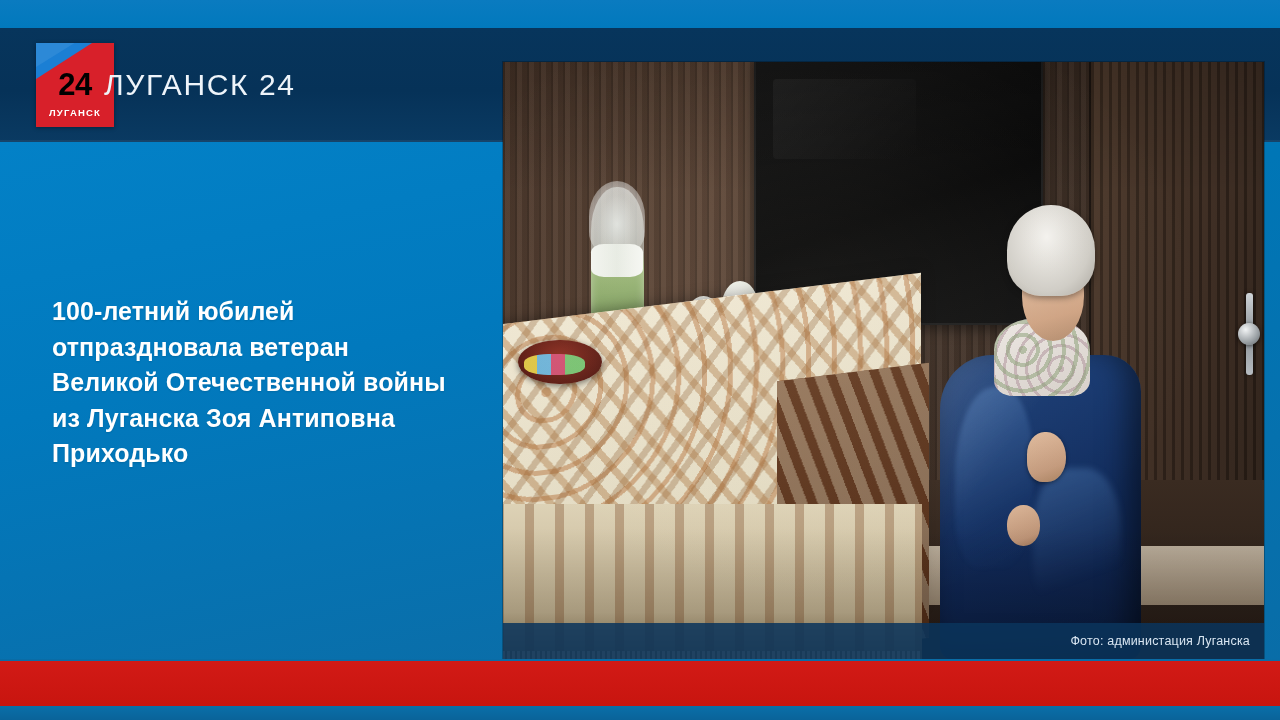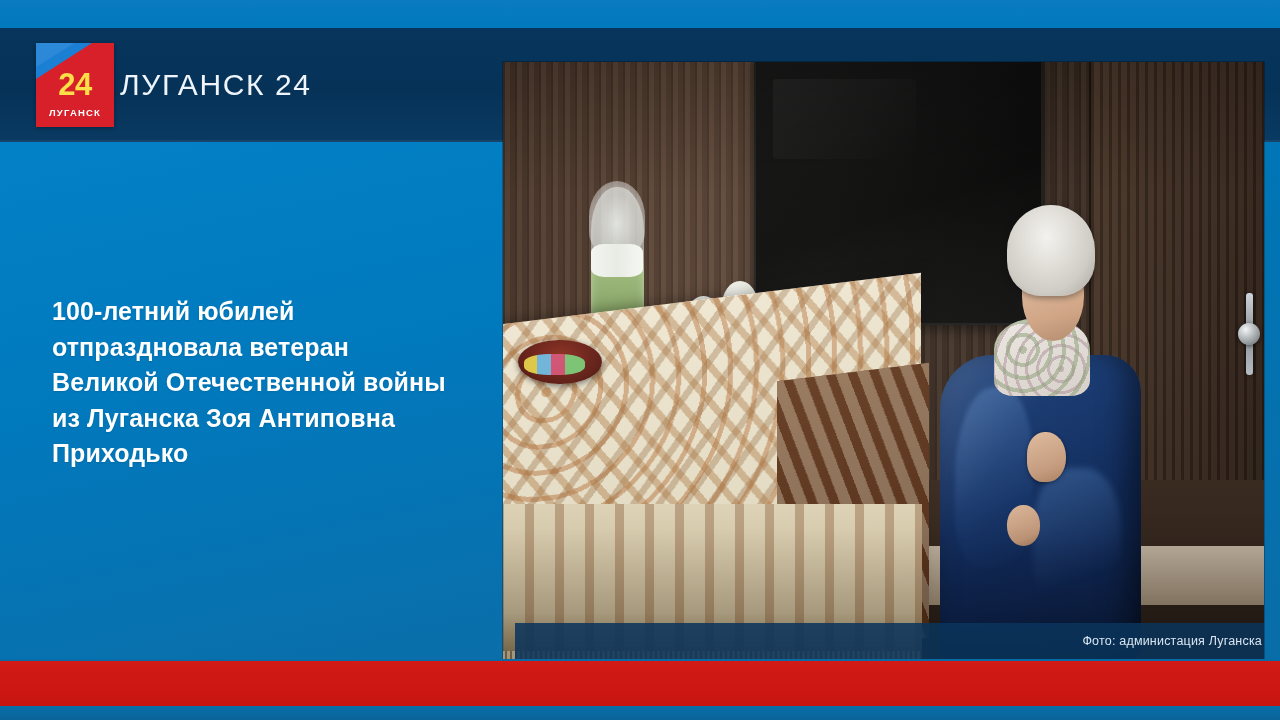--- a/index.html
+++ b/index.html
@@ -48,31 +48,31 @@
     background:#ffffff; transform:rotate(-32deg); transform-origin:left center;
   }
   
   .logo-sheen{
     position:absolute; left:-10px; top:2px; width:110px; height:26px;
     background:rgba(255,255,255,0.08); transform:rotate(-32deg);
     transform-origin:left center; pointer-events:none;
   }
   .logo-24{
     position:absolute; left:0; right:0; top:26px;
-    text-align:center; color:#fde047;
+    text-align:center; color:#000000;
     font-size:31px; font-weight:bold; letter-spacing:-0.5px; line-height:1;
   }
   .logo-city{
     position:absolute; left:0; right:0; bottom:10px;
     text-align:center; color:#ffffff;
     font-size:9.5px; font-weight:bold; letter-spacing:1.2px; line-height:1;
   }
 
   .brand-text{
-    position:absolute; left:120px; top:68px;
+    position:absolute; left:104px; top:68px;
     color:#eef4fa; font-size:30px; font-weight:400;
     letter-spacing:1.6px; white-space:nowrap;
   }
 
   
   .headline{
     position:absolute; left:52px; top:285px; width:400px;
     color:#ffffff; font-size:25px; font-weight:bold;
     line-height:1.42; letter-spacing:0.1px;
     text-shadow:0 1px 2px rgba(0,0,0,0.12);
@@ -307,21 +307,21 @@
   
   .photo-grade{
     position:absolute; inset:0; pointer-events:none;
     background:
       radial-gradient(ellipse at 40% 40%, rgba(255,250,235,0.07), transparent 62%),
       linear-gradient(180deg, rgba(0,0,0,0.18) 0%, transparent 22%, transparent 78%, rgba(0,0,0,0.22) 100%);
   }
 
   
   .caption-bar{
-    position:absolute; left:12px; bottom:0; width:100%; height:36px;
+    position:absolute; left:0; bottom:0; width:100%; height:36px;
     background:rgba(10,52,92,0.86);
     display:flex; align-items:center; justify-content:flex-end;
   }
   .caption-text{
     color:#d9e6f2; font-size:12.5px; letter-spacing:0.2px;
     padding-right:14px; white-space:nowrap;
   }
 
   
   .band-blue-mid{

